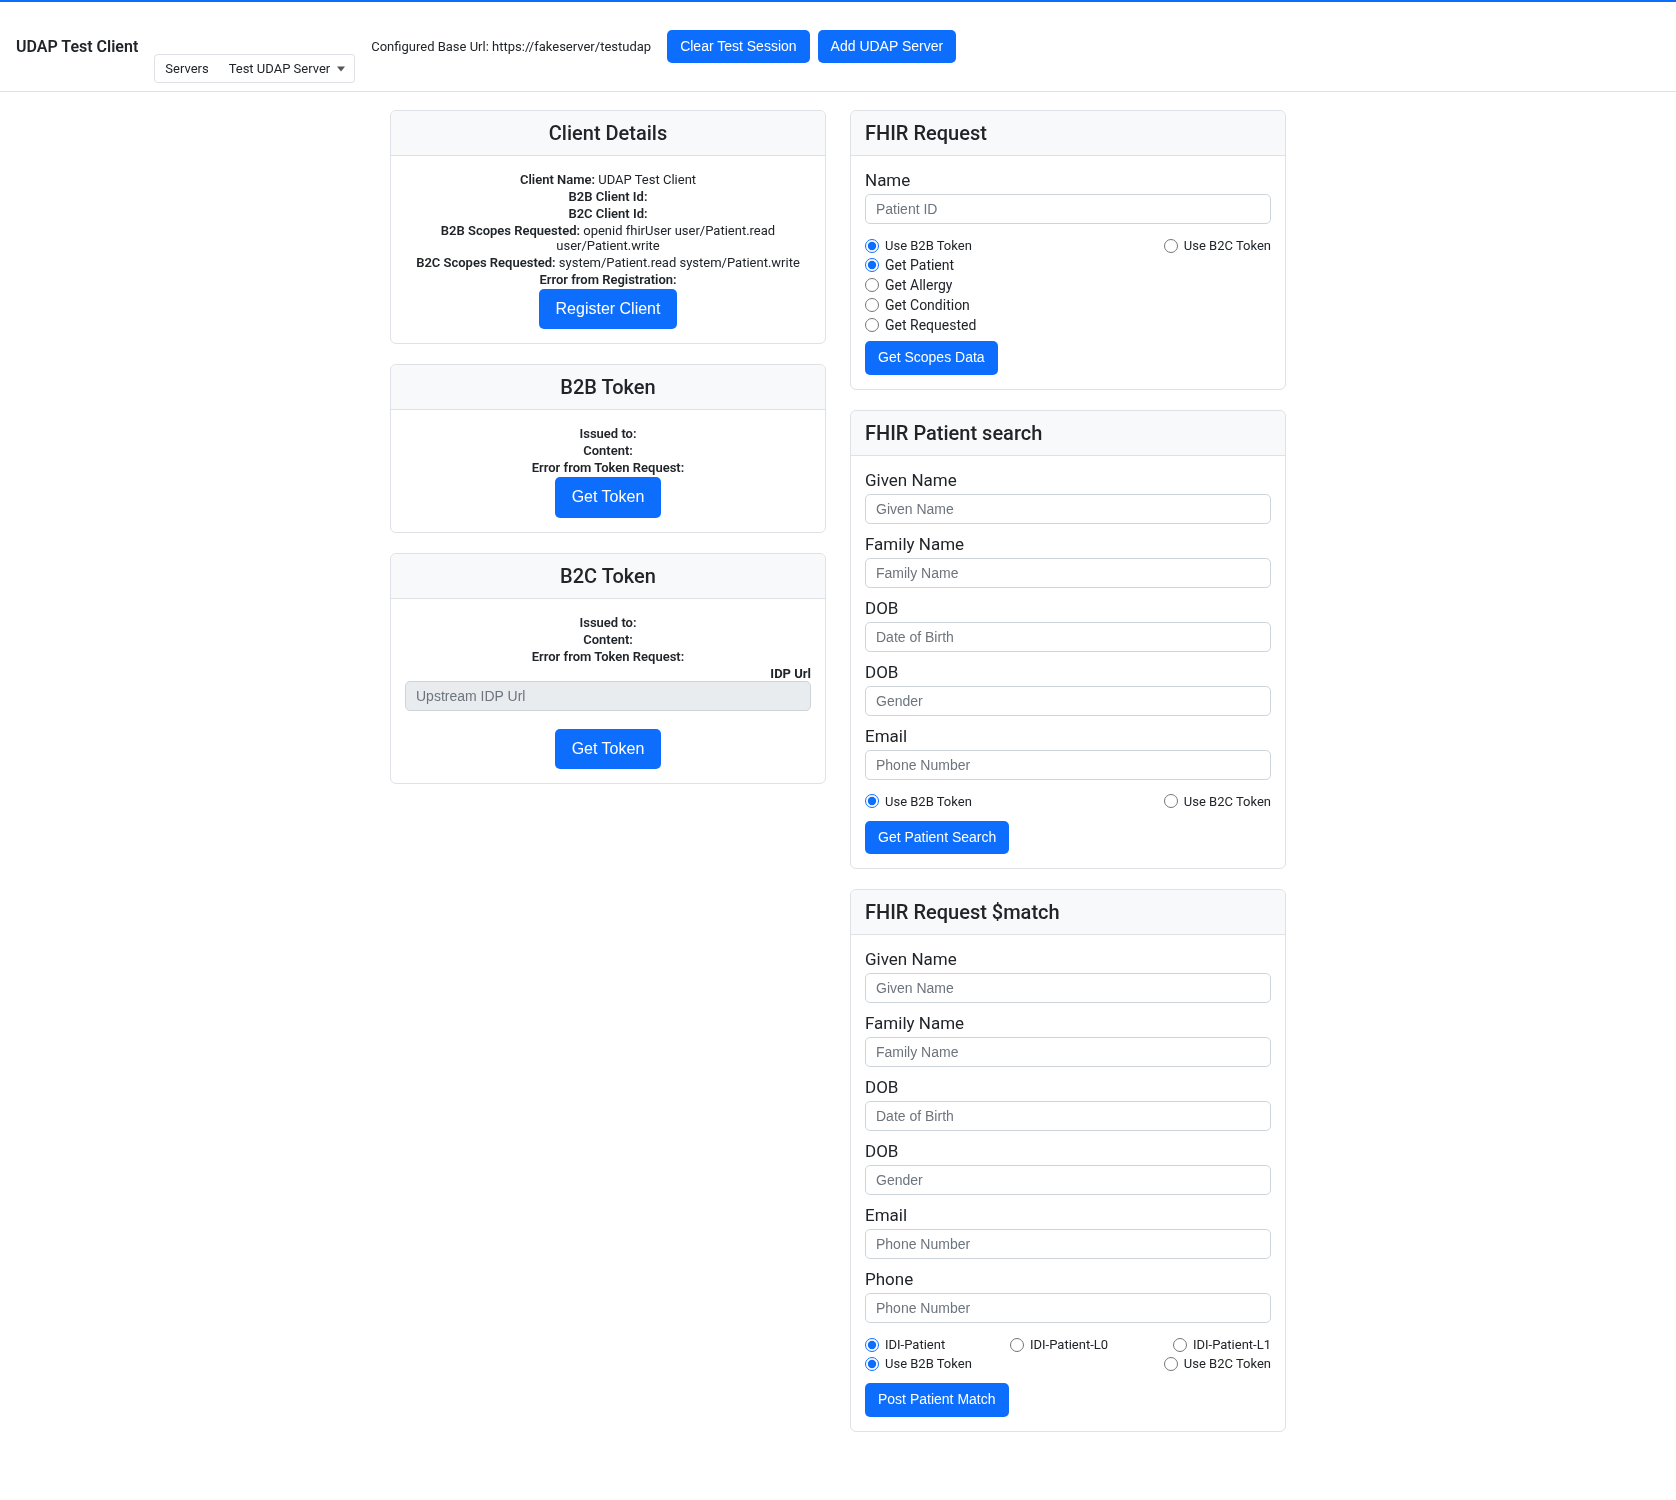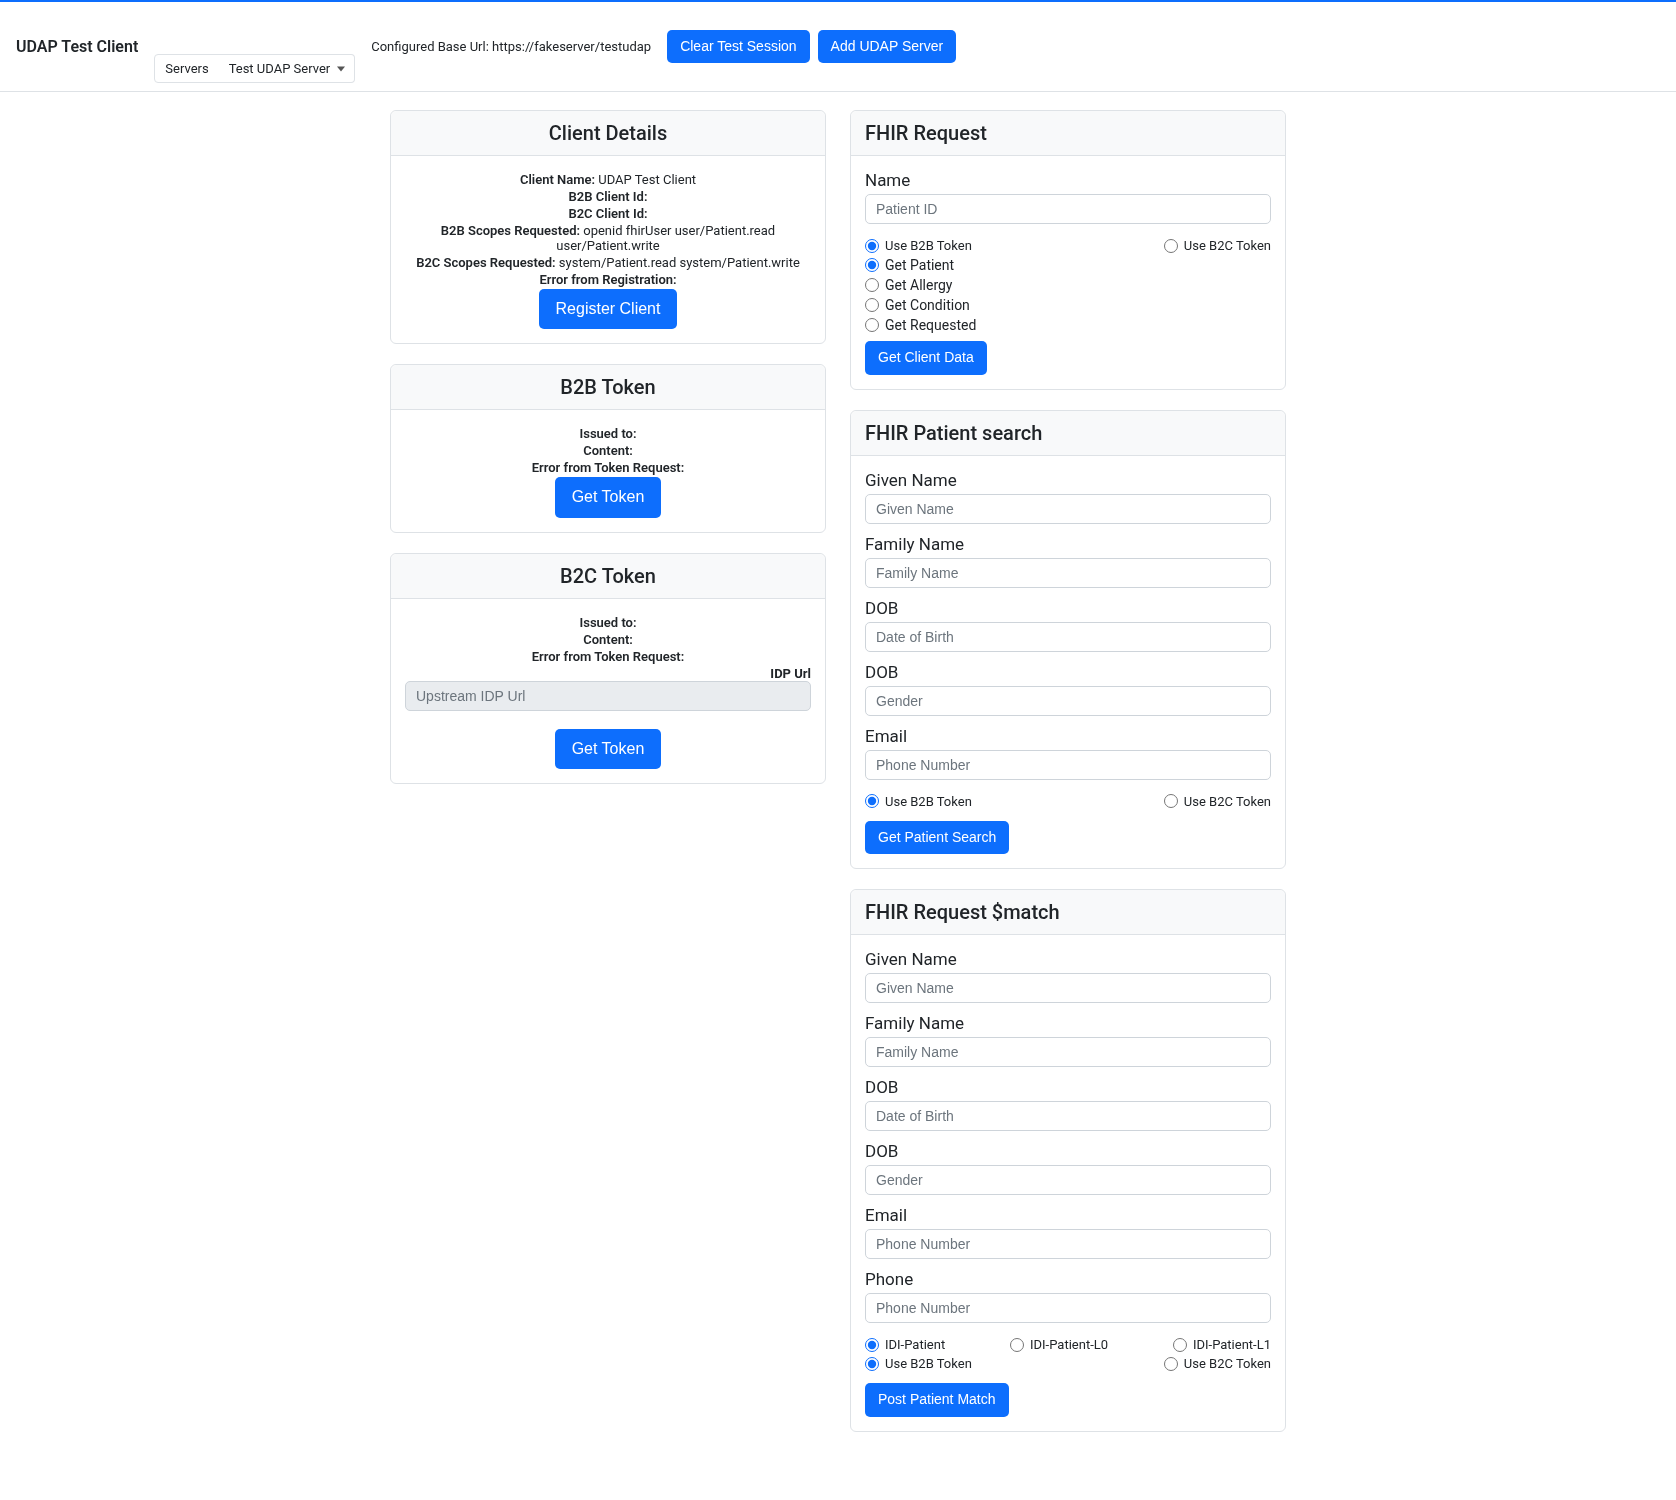--- a/index.html
+++ b/index.html
@@ -272,21 +272,21 @@
             </label>
           <label class="radio-item">
               <input type="radio" style="">
               <span>Get Condition</span>
             </label>
           <label class="radio-item">
               <input type="radio" style="">
               <span>Get Requested</span>
             </label>
         </div>
-        <button class="btn mt-8">Get Client Data</button>
+        <button class="btn mt-8">Get Scopes Data</button>
       </div>
     </div>
 
     <div class="card">
       <div class="card-header">
         <h3>FHIR Patient search</h3>
       </div>
       <div class="card-body">
         <label class="form-label">Given Name</label>
         <input class="form-control" placeholder="Given Name" style="">

